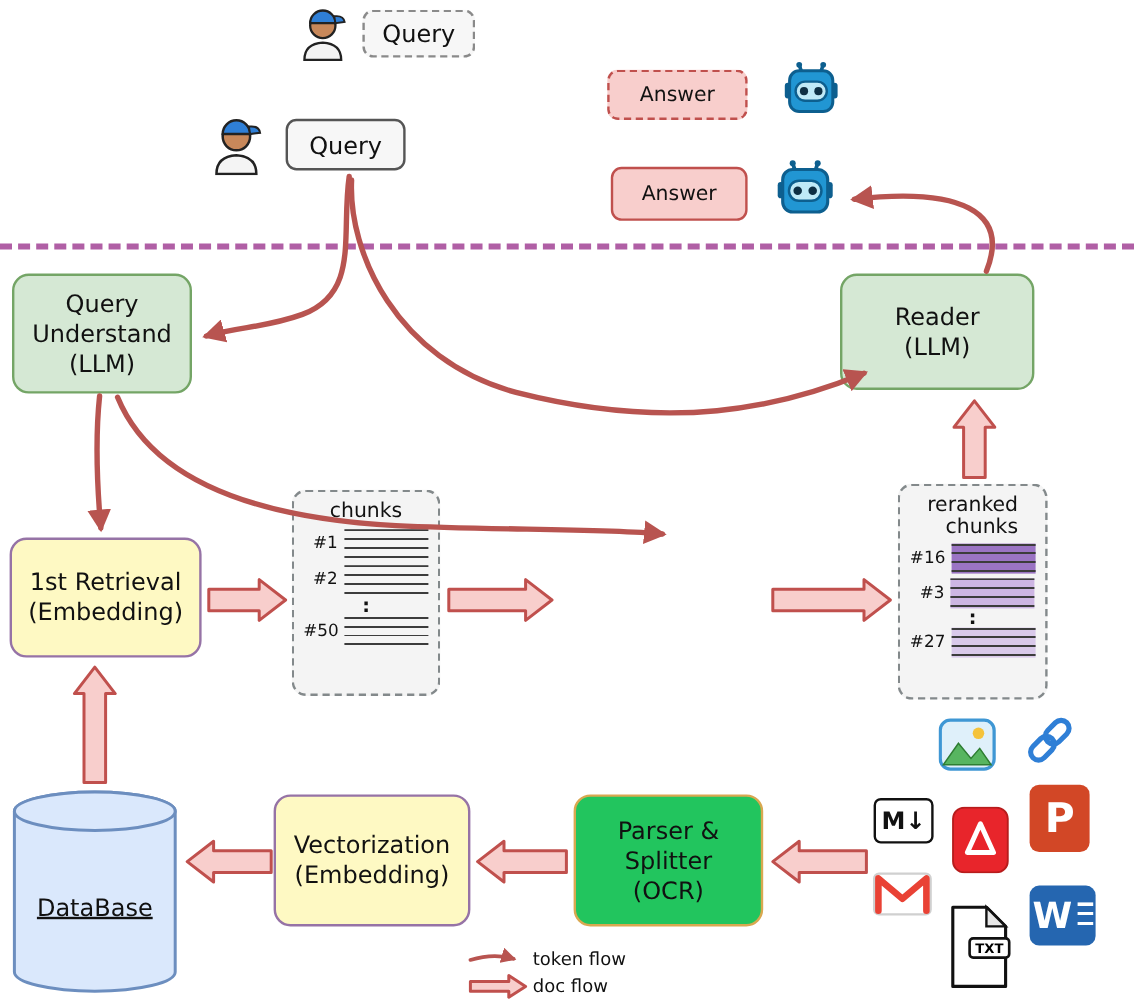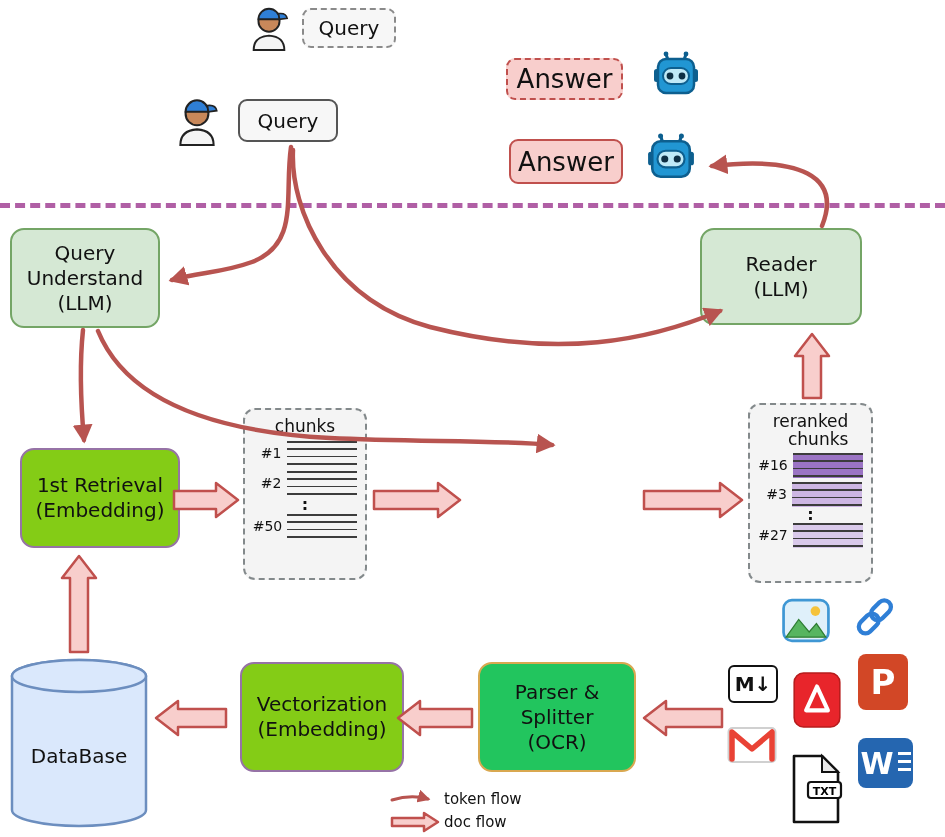--- a/index.html
+++ b/index.html
@@ -3,27 +3,27 @@
 <meta charset="utf-8">
 <style>
   html,body{margin:0;padding:0;background:#fff;}
   .canvas{position:relative;width:945px;height:837px;background:#fff;overflow:hidden;
           font-family:"DejaVu Sans",sans-serif;color:#111;}
   .abs{position:absolute;}
   .node{position:absolute;border-radius:14px;border:2.5px solid;display:flex;flex-direction:column;
         align-items:center;justify-content:center;text-align:center;font-size:20px;line-height:1.25;
         box-sizing:border-box;}
   .green{background:#d5e8d4;border-color:#74a566;}
-  .purple{background:#84cc16;border-color:#9673a6;margin-left:12px;}
+  .purple{background:#fef9c3;border-color:#9673a6;}
   .orange{background:#22c55e;border-color:#d9a850;}
   .querybox{position:absolute;background:#f7f7f7;border:2.2px solid #555;border-radius:9px;
         display:flex;align-items:center;justify-content:center;font-size:20px;box-sizing:border-box;}
   .dashedgray{border-style:dashed;border-color:#8a8a8a;}
   .answerbox{position:absolute;background:#f8cecc;border:2.4px solid #c0504d;border-radius:9px;
-        display:flex;align-items:center;justify-content:center;font-size:26px;box-sizing:border-box;}
+        display:flex;align-items:center;justify-content:center;font-size:17px;box-sizing:border-box;}
   .dashedpink{border-style:dashed;}
   .sep{position:absolute;left:0;top:203px;width:945px;border-top:5px dashed #b05fa5;}
   .chunkpanel{position:absolute;background:#f4f4f4;border:2.5px dashed #83898b;border-radius:12px;
         display:flex;flex-direction:column;align-items:center;padding:8px 5px;box-sizing:border-box;gap:5px;}
   .panel-title{font-size:17px;line-height:1.05;text-align:right;}
   .chunk-row{display:flex;align-items:center;gap:5px;width:100%;justify-content:center;}
   .chunk-label{font-size:14px;min-width:28px;text-align:right;}
   .linestack{width:70px;height:25px;
      background-image:repeating-linear-gradient(to bottom,#3c3c3c 0,#3c3c3c 1.6px,transparent 1.6px,transparent 7.4px);}
   .hl-a{background-color:#9b74c4;}
@@ -162,21 +162,21 @@
       <span class="chunk-label">#27</span>
       <span class="linestack hl-c"></span>
     </div>
   </div>
 
   <div class="abs" style="left:8px;top:656px;width:142px;height:174px;">
     <svg width="142" height="174" viewBox="0 0 142 174">
       <path d="M4 20 A67 16 0 0 1 138 20 L138 154 A67 16 0 0 1 4 154 Z" fill="#dae8fc" stroke="#6c8ebf" stroke-width="2.5"></path>
       <ellipse cx="71" cy="20" rx="67" ry="16" fill="#dae8fc" stroke="#6c8ebf" stroke-width="2.5"></ellipse>
     </svg>
-    <div class="dblabel" style="top:88px;">DataBase</div>
+    <div class="dblabel" style="top:88px;text-decoration:underline;">DataBase</div>
   </div>
 
   <svg class="abs" style="left:782px;top:598px;" width="48" height="45" viewBox="0 0 46 42">
     <rect x="1.5" y="1.5" width="43" height="39" rx="8" fill="#dff0fa" stroke="#3f97d4" stroke-width="2.6"></rect>
     <circle cx="32" cy="12" r="4.6" fill="#f5c33b"></circle>
     <path d="M4 37 L16 20 L26 32 L33 24 L42 37 Z" fill="#57b560" stroke="#2e7d32" stroke-width="1.2"></path>
   </svg>
 
   <svg class="abs" style="left:852px;top:592px;" width="45" height="50" viewBox="0 0 44 48">
     <rect x="5" y="24" width="22" height="13" rx="6.5" transform="rotate(-45 16 30)" fill="none" stroke="#2f7fd6" stroke-width="4.2"></rect>

